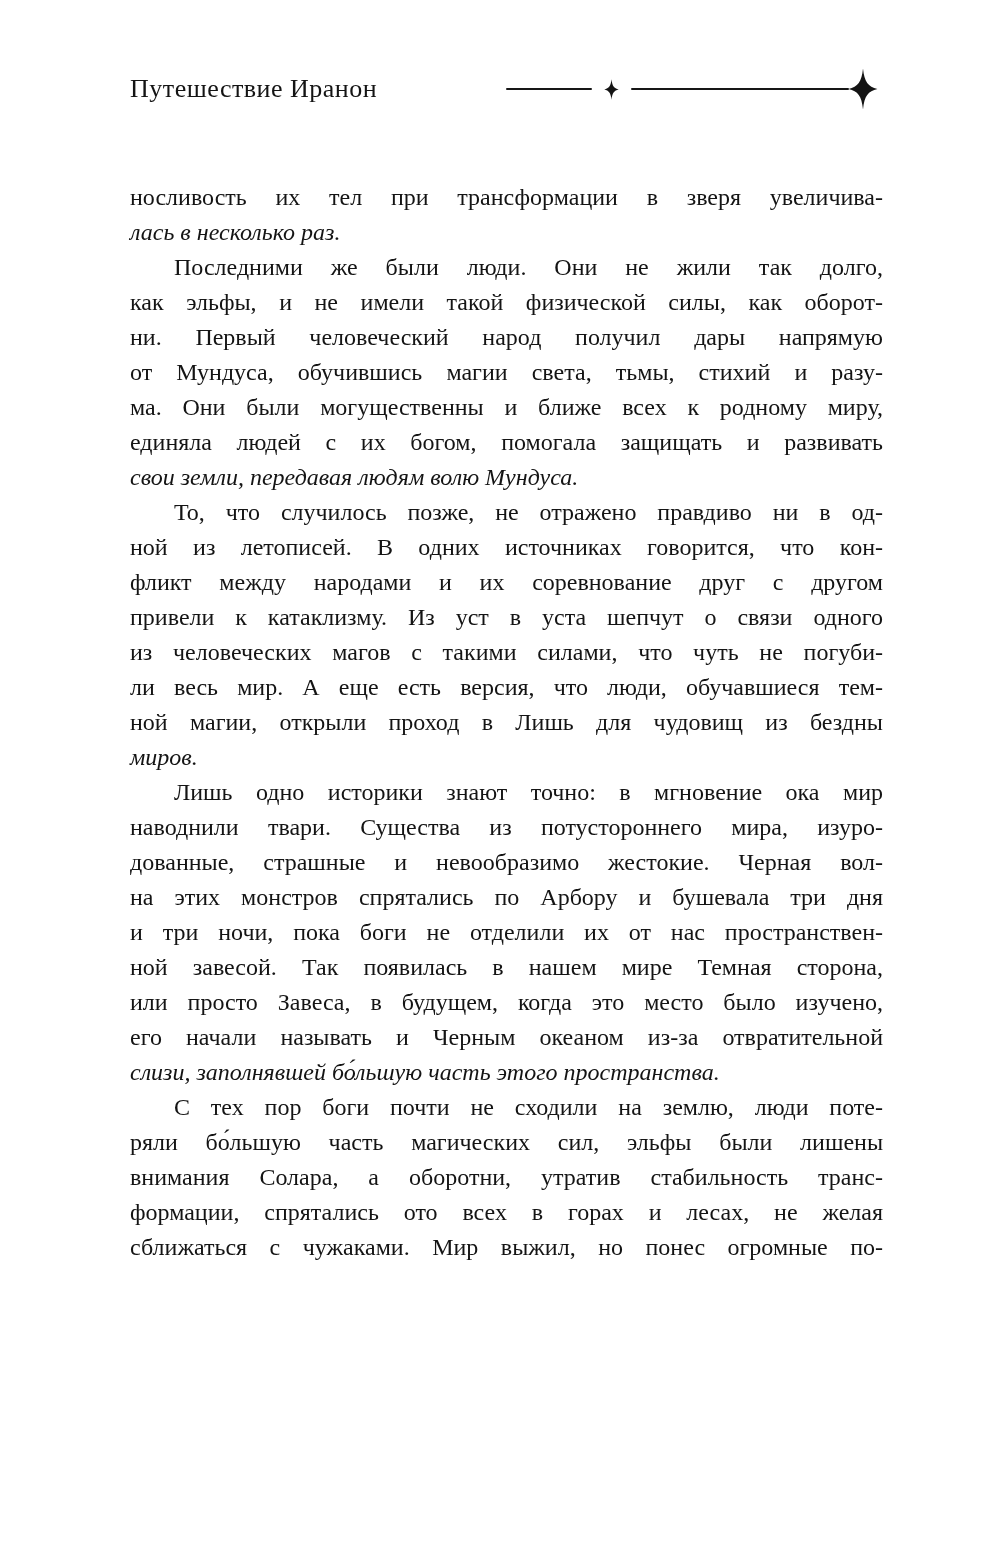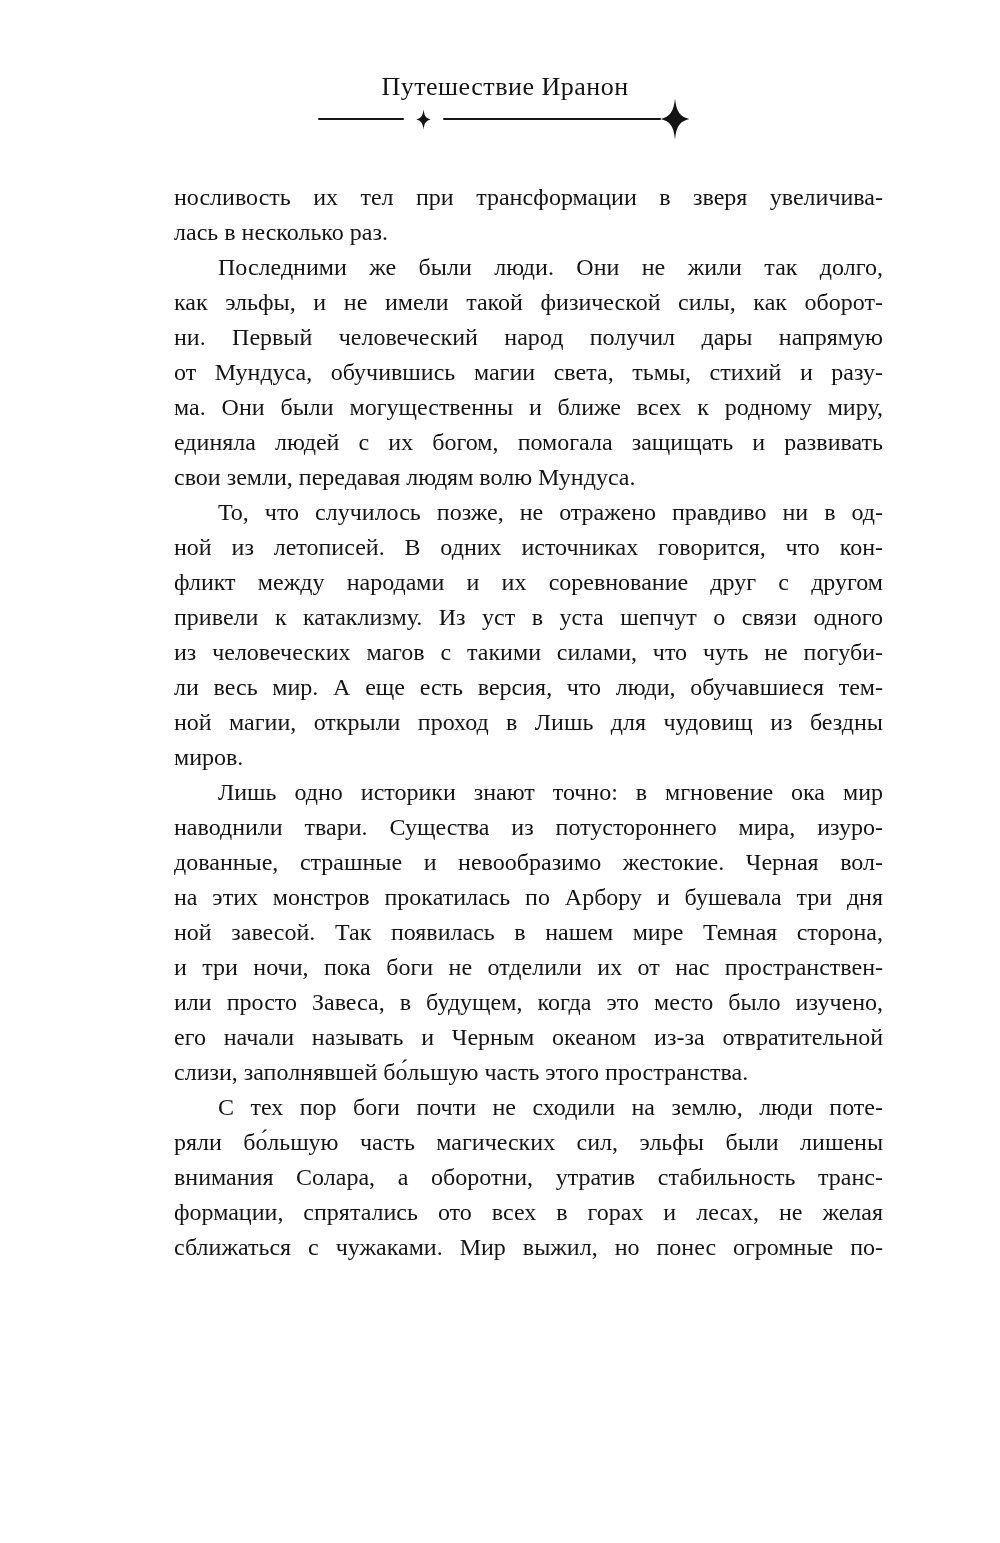--- a/index.html
+++ b/index.html
@@ -19,21 +19,20 @@
   
   .running-head {
     position: absolute;
     top: 72px;
     left: 130px;
     right: 120px;
     height: 34px;
     display: flex;
     align-items: center;
     justify-content: space-between;
-    flex-direction: column;
   }
   .running-title {
     font-size: 26px;
     letter-spacing: 0.5px;
     white-space: nowrap;
   }
   .divider {
     display: flex;
     align-items: center;
     height: 34px;
@@ -56,25 +55,25 @@
     font-size: 24px;
     line-height: 35px;
     color: #141414;
   }
   .paragraph { margin: 0; padding: 0; }
   .line {
     text-align: justify;
     text-align-last: justify;
     white-space: normal;
     height: 35px;
-    margin-left: 44px;
   }
   .line.indent { text-indent: 44px; }
   .line.last {
     text-align-last: left;
+    font-style: italic;
   }
 </style>
 </head>
 <body>
 
 <div class="page">
 
   <header class="running-head">
     <span class="running-title">Путешествие Иранон</span>
 
@@ -114,23 +113,23 @@
         <div class="line">привели к катаклизму. Из уст в уста шепчут о связи одного</div>
         <div class="line">из человеческих магов с такими силами, что чуть не погуби-</div>
         <div class="line">ли весь мир. А еще есть версия, что люди, обучавшиеся тем-</div>
         <div class="line">ной магии, открыли проход в Лишь для чудовищ из бездны</div>
         <div class="line last">миров.</div>
       </div>
       <div class="paragraph">
         <div class="line indent">Лишь одно историки знают точно: в мгновение ока мир</div>
         <div class="line">наводнили твари. Существа из потустороннего мира, изуро-</div>
         <div class="line">дованные, страшные и невообразимо жестокие. Черная вол-</div>
-        <div class="line">на этих монстров прокатилась по Арбору и бушевала три дня</div>
+        <div class="line">на этих монстров спрятались по Арбору и бушевала три дня</div>
+        <div class="line">и три ночи, пока боги не отделили их от нас пространствен-</div>
         <div class="line">ной завесой. Так появилась в нашем мире Темная сторона,</div>
-        <div class="line">и три ночи, пока боги не отделили их от нас пространствен-</div>
         <div class="line">или просто Завеса, в будущем, когда это место было изучено,</div>
         <div class="line">его начали называть и Черным океаном из-за отвратительной</div>
         <div class="line last">слизи, заполнявшей бо́льшую часть этого пространства.</div>
       </div>
       <div class="paragraph">
         <div class="line indent">С тех пор боги почти не сходили на землю, люди поте-</div>
         <div class="line">ряли бо́льшую часть магических сил, эльфы были лишены</div>
         <div class="line">внимания Солара, а оборотни, утратив стабильность транс-</div>
         <div class="line">формации, спрятались ото всех в горах и лесах, не желая</div>
         <div class="line">сближаться с чужаками. Мир выжил, но понес огромные по-</div>

